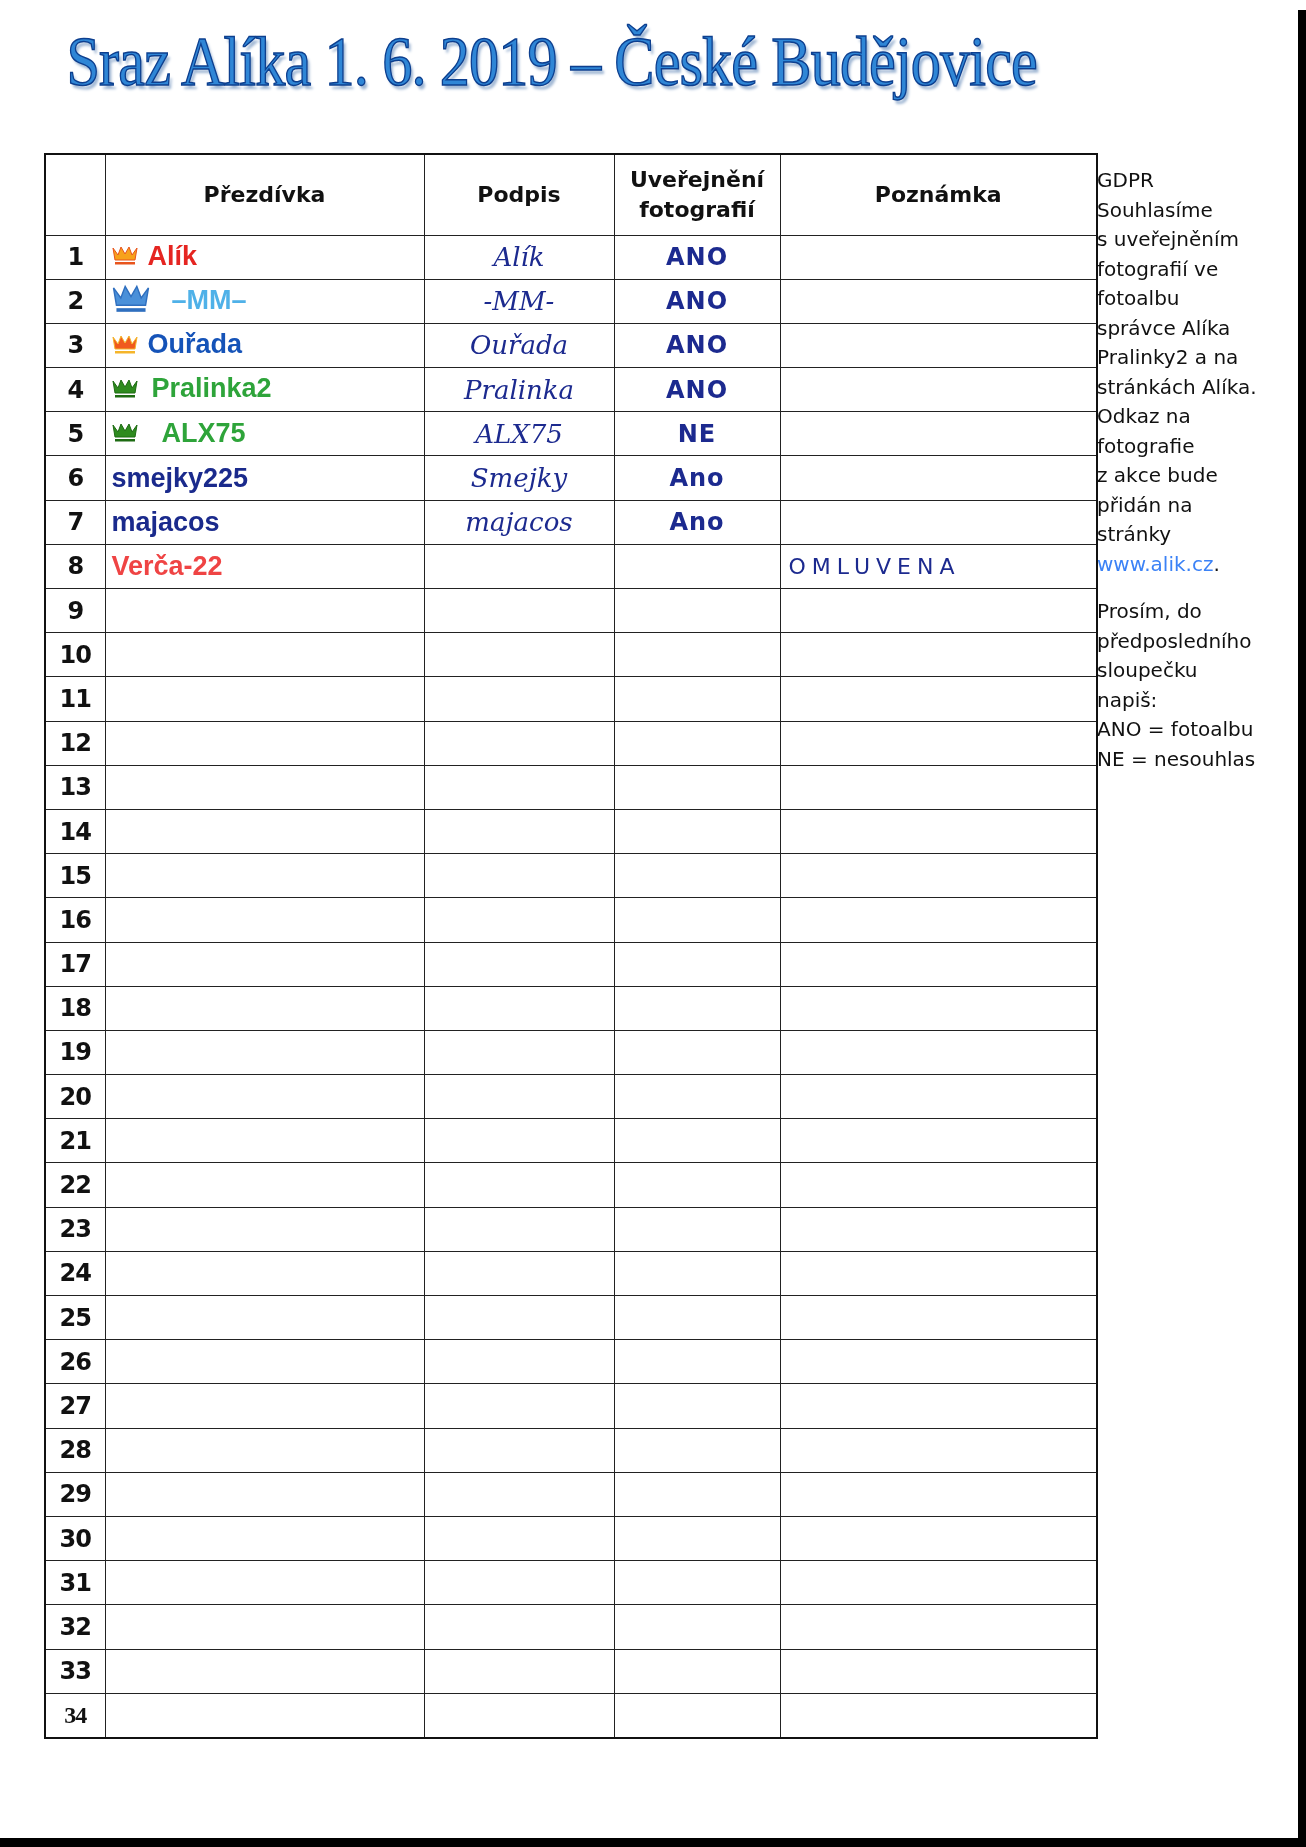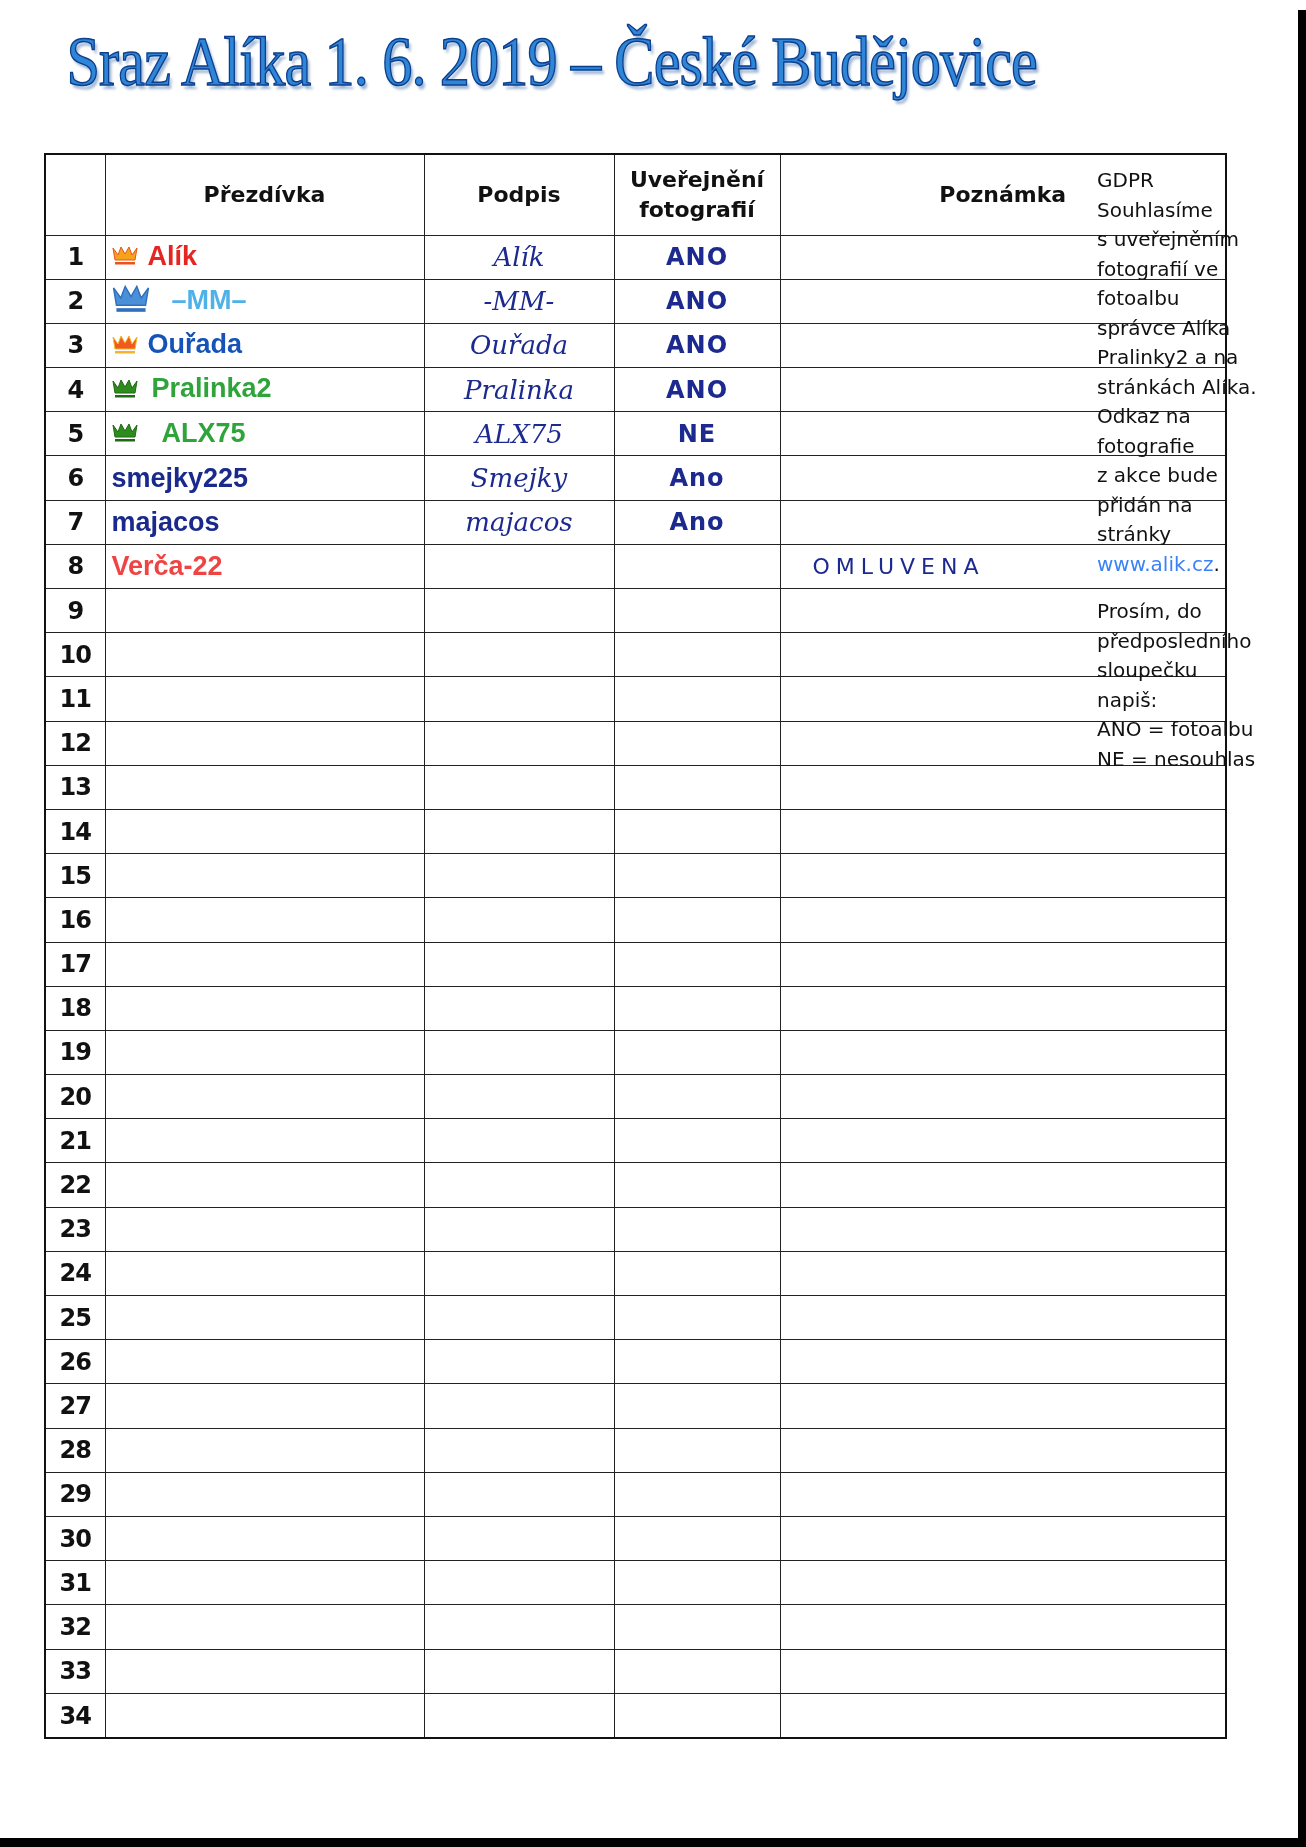--- a/index.html
+++ b/index.html
@@ -6,34 +6,34 @@
   body { width:1306px; height:1847px; background:#ffffff; position:relative; overflow:hidden; font-family:"Liberation Sans", sans-serif; }
   .title {
     position:absolute; left:40px; top:14px; width:1190px; text-align:center;
     font-family:"Liberation Serif", serif; font-size:70px; line-height:96px;
     color:#2f86d6; letter-spacing:-1px;
     transform: scaleX(0.86); transform-origin: left center;
     -webkit-text-stroke: 1.5px #0d3f8f;
     text-shadow: 3px 4px 3px #9fb6d3;
     white-space:nowrap;
   }
-  .sheet { position:absolute; left:44px; top:153px; width:1183px; border:2.5px solid #111; box-sizing:border-box; }
+  .sheet { position:absolute; left:44px; top:153px; width:1054px; border:2.5px solid #111; box-sizing:border-box; }
   table { border-collapse:collapse; width:100%; table-layout:fixed; }
   td, th { border:1.5px solid #222; padding:0; height:44.2px; box-sizing:border-box; }
   th { height:80px; font-family:"DejaVu Sans", sans-serif; font-weight:bold; font-size:22px; color:#111; vertical-align:middle; text-align:center; line-height:30px; }
   tr:first-child th { border-top:none; }
   tr td:first-child, tr th:first-child { border-left:none; }
   tr td:last-child, tr th:last-child { border-right:none; }
-  tr:last-child td { border-bottom:none; }
+  tr:last-child td { border-bottom:none;font-family:Liberation Serif, serif; }
   .num { font-family:"DejaVu Sans", sans-serif; font-weight:bold; font-size:24px; text-align:center; color:#111; letter-spacing:-1px; }
   .nick { font-family:"Liberation Sans", sans-serif; font-weight:bold; font-size:27px; white-space:nowrap; padding-left:6px; }
   .nick .crown { display:inline-block; vertical-align:middle; margin-right:10px; }
   .hand { font-family:"DejaVu Serif", serif; font-style:italic; font-size:26px; color:#1c2a8f; text-align:center; white-space:nowrap; overflow:hidden; }
   .hand.print { font-style:normal; font-family:"DejaVu Sans", sans-serif; font-weight:bold; font-size:24px; letter-spacing:1px; }
-  .note { font-family:"DejaVu Sans", sans-serif; font-size:22px; color:#1c2a8f; letter-spacing:6px; padding-left:32px; white-space:nowrap; }
+  .note { font-family:"DejaVu Sans", sans-serif; font-size:22px; color:#1c2a8f; letter-spacing:6px; padding-left:8px; white-space:nowrap; }
   .side { position:absolute; left:1097px; top:166px; width:195px; font-family:"DejaVu Sans", sans-serif; font-size:20px; line-height:29.5px; color:#111; }
   .side p { margin:0; }
   .side .gap { height:18px; }
   .side a { color:#3b82f6; }
   .edge-right { position:absolute; left:1298px; top:10px; width:8px; height:1837px; background:#000; }
   .edge-bottom { position:absolute; left:0; top:1838px; width:1306px; height:9px; background:#000; }
 </style>
 </head>
 <body>
 

